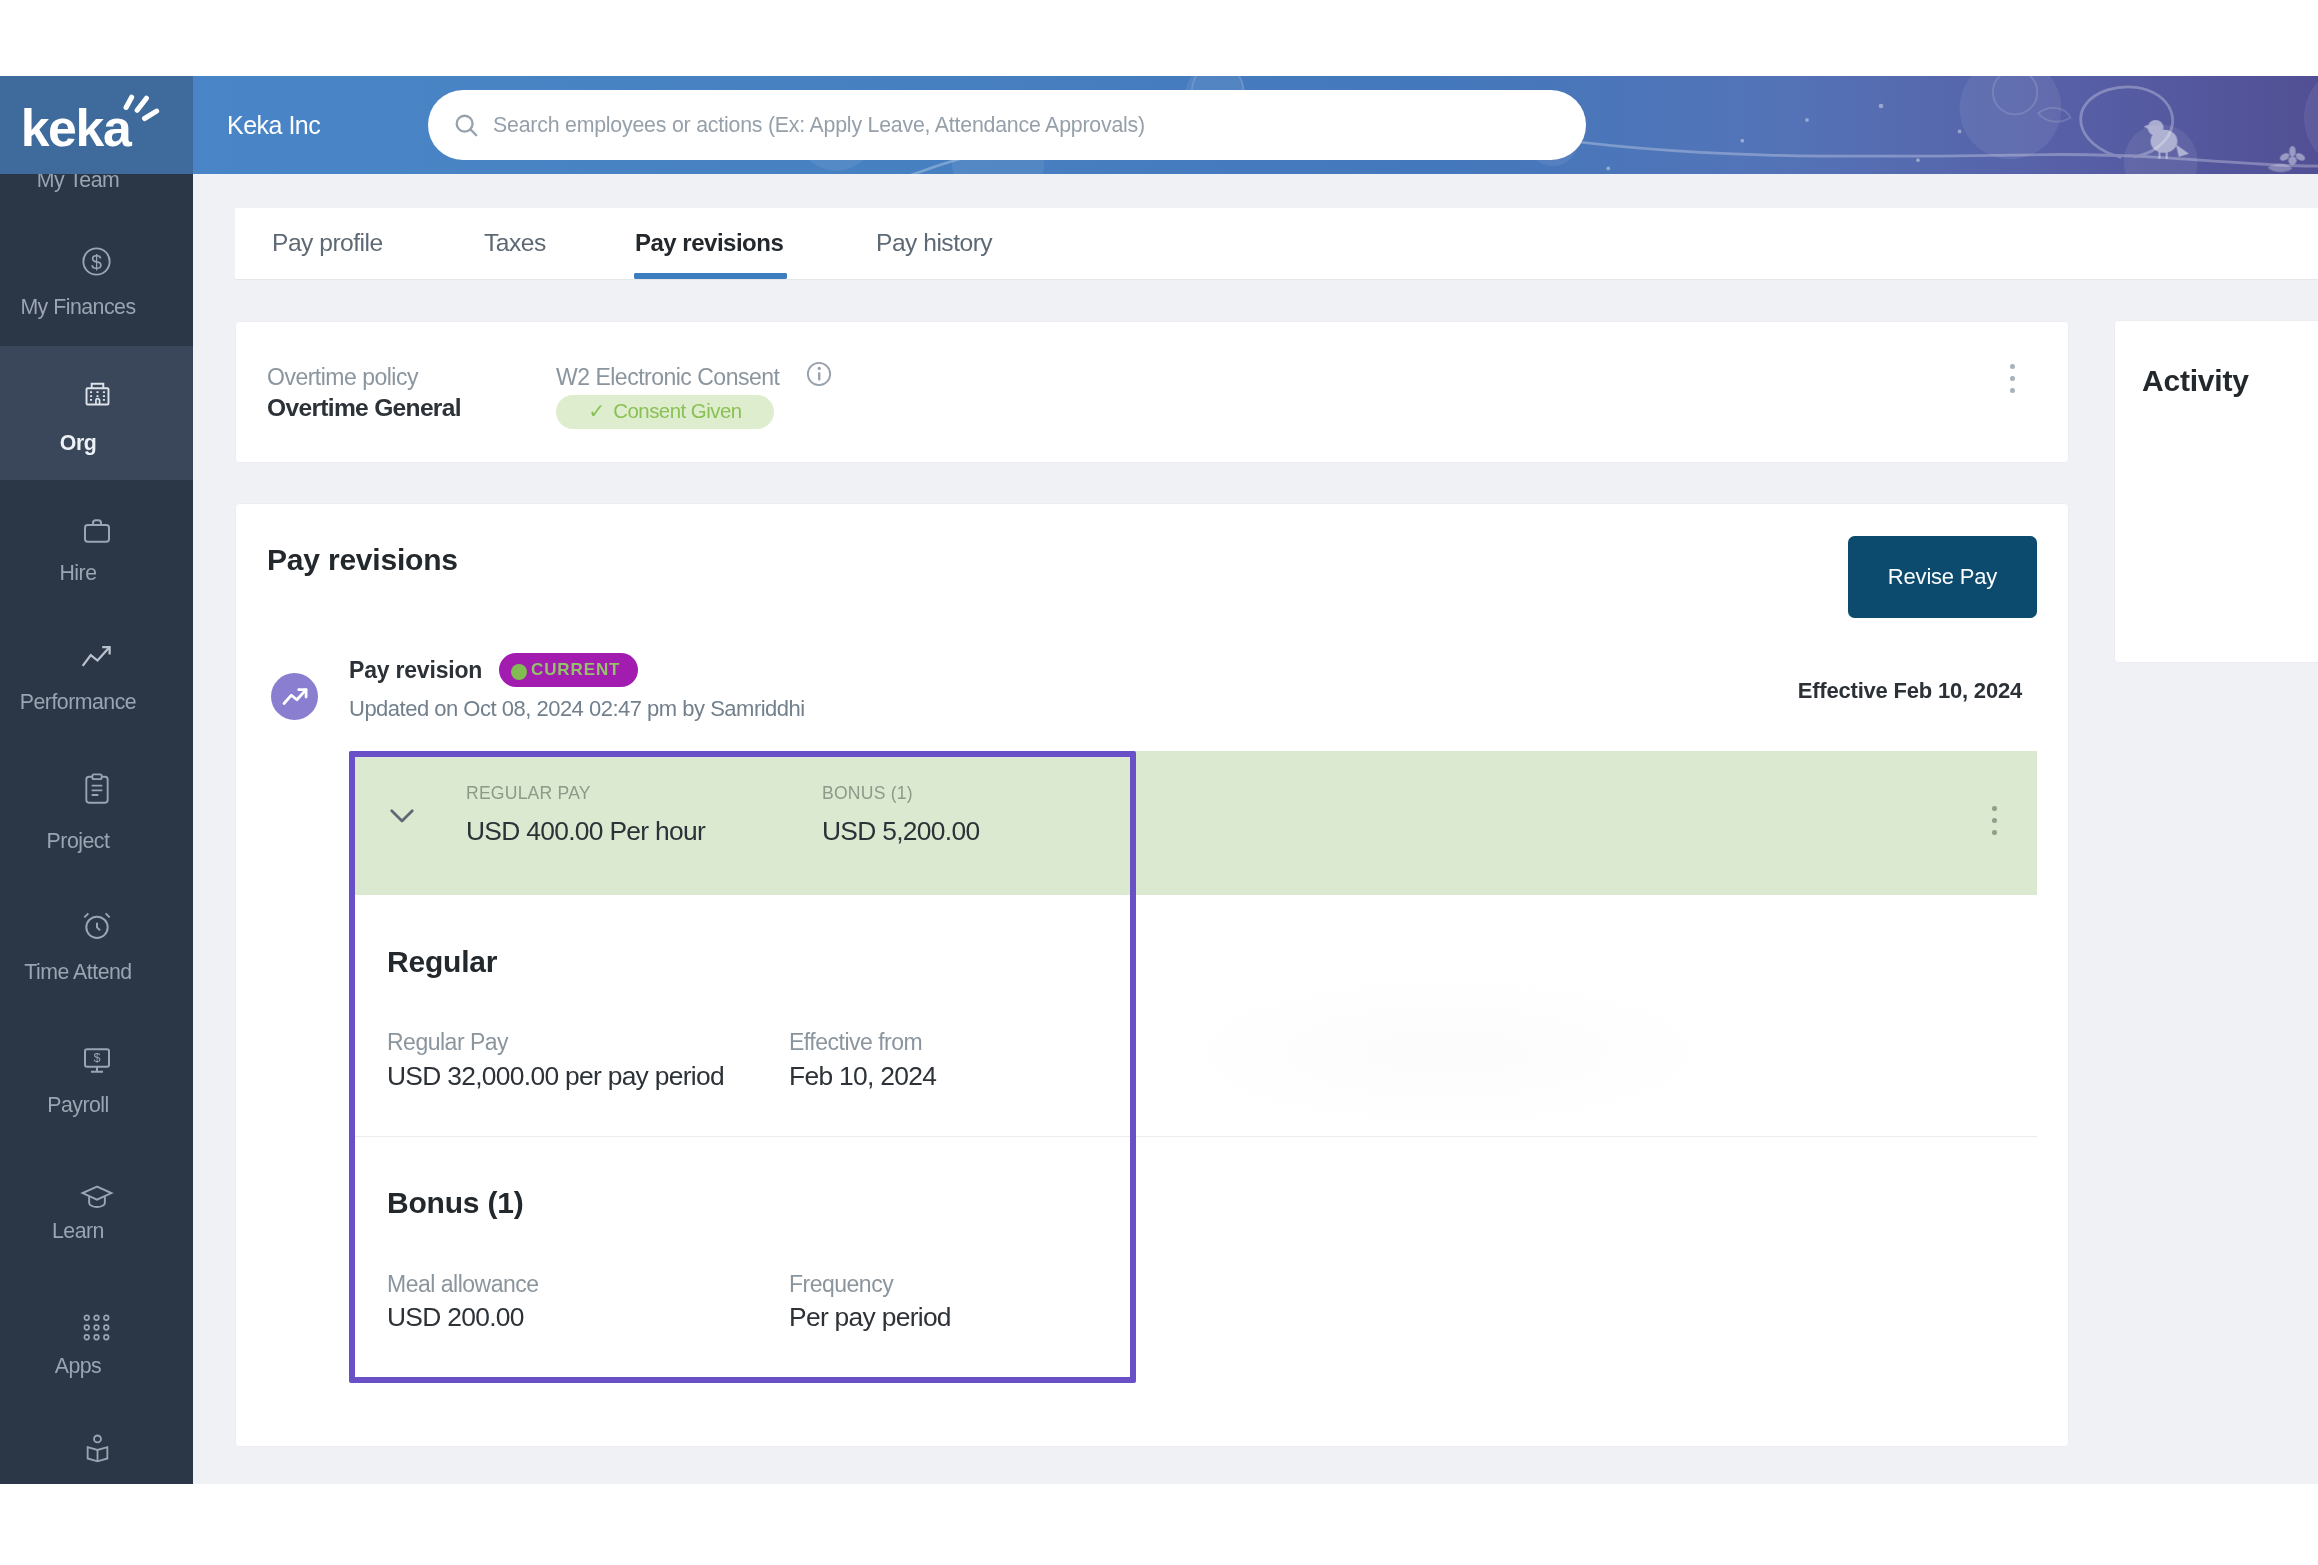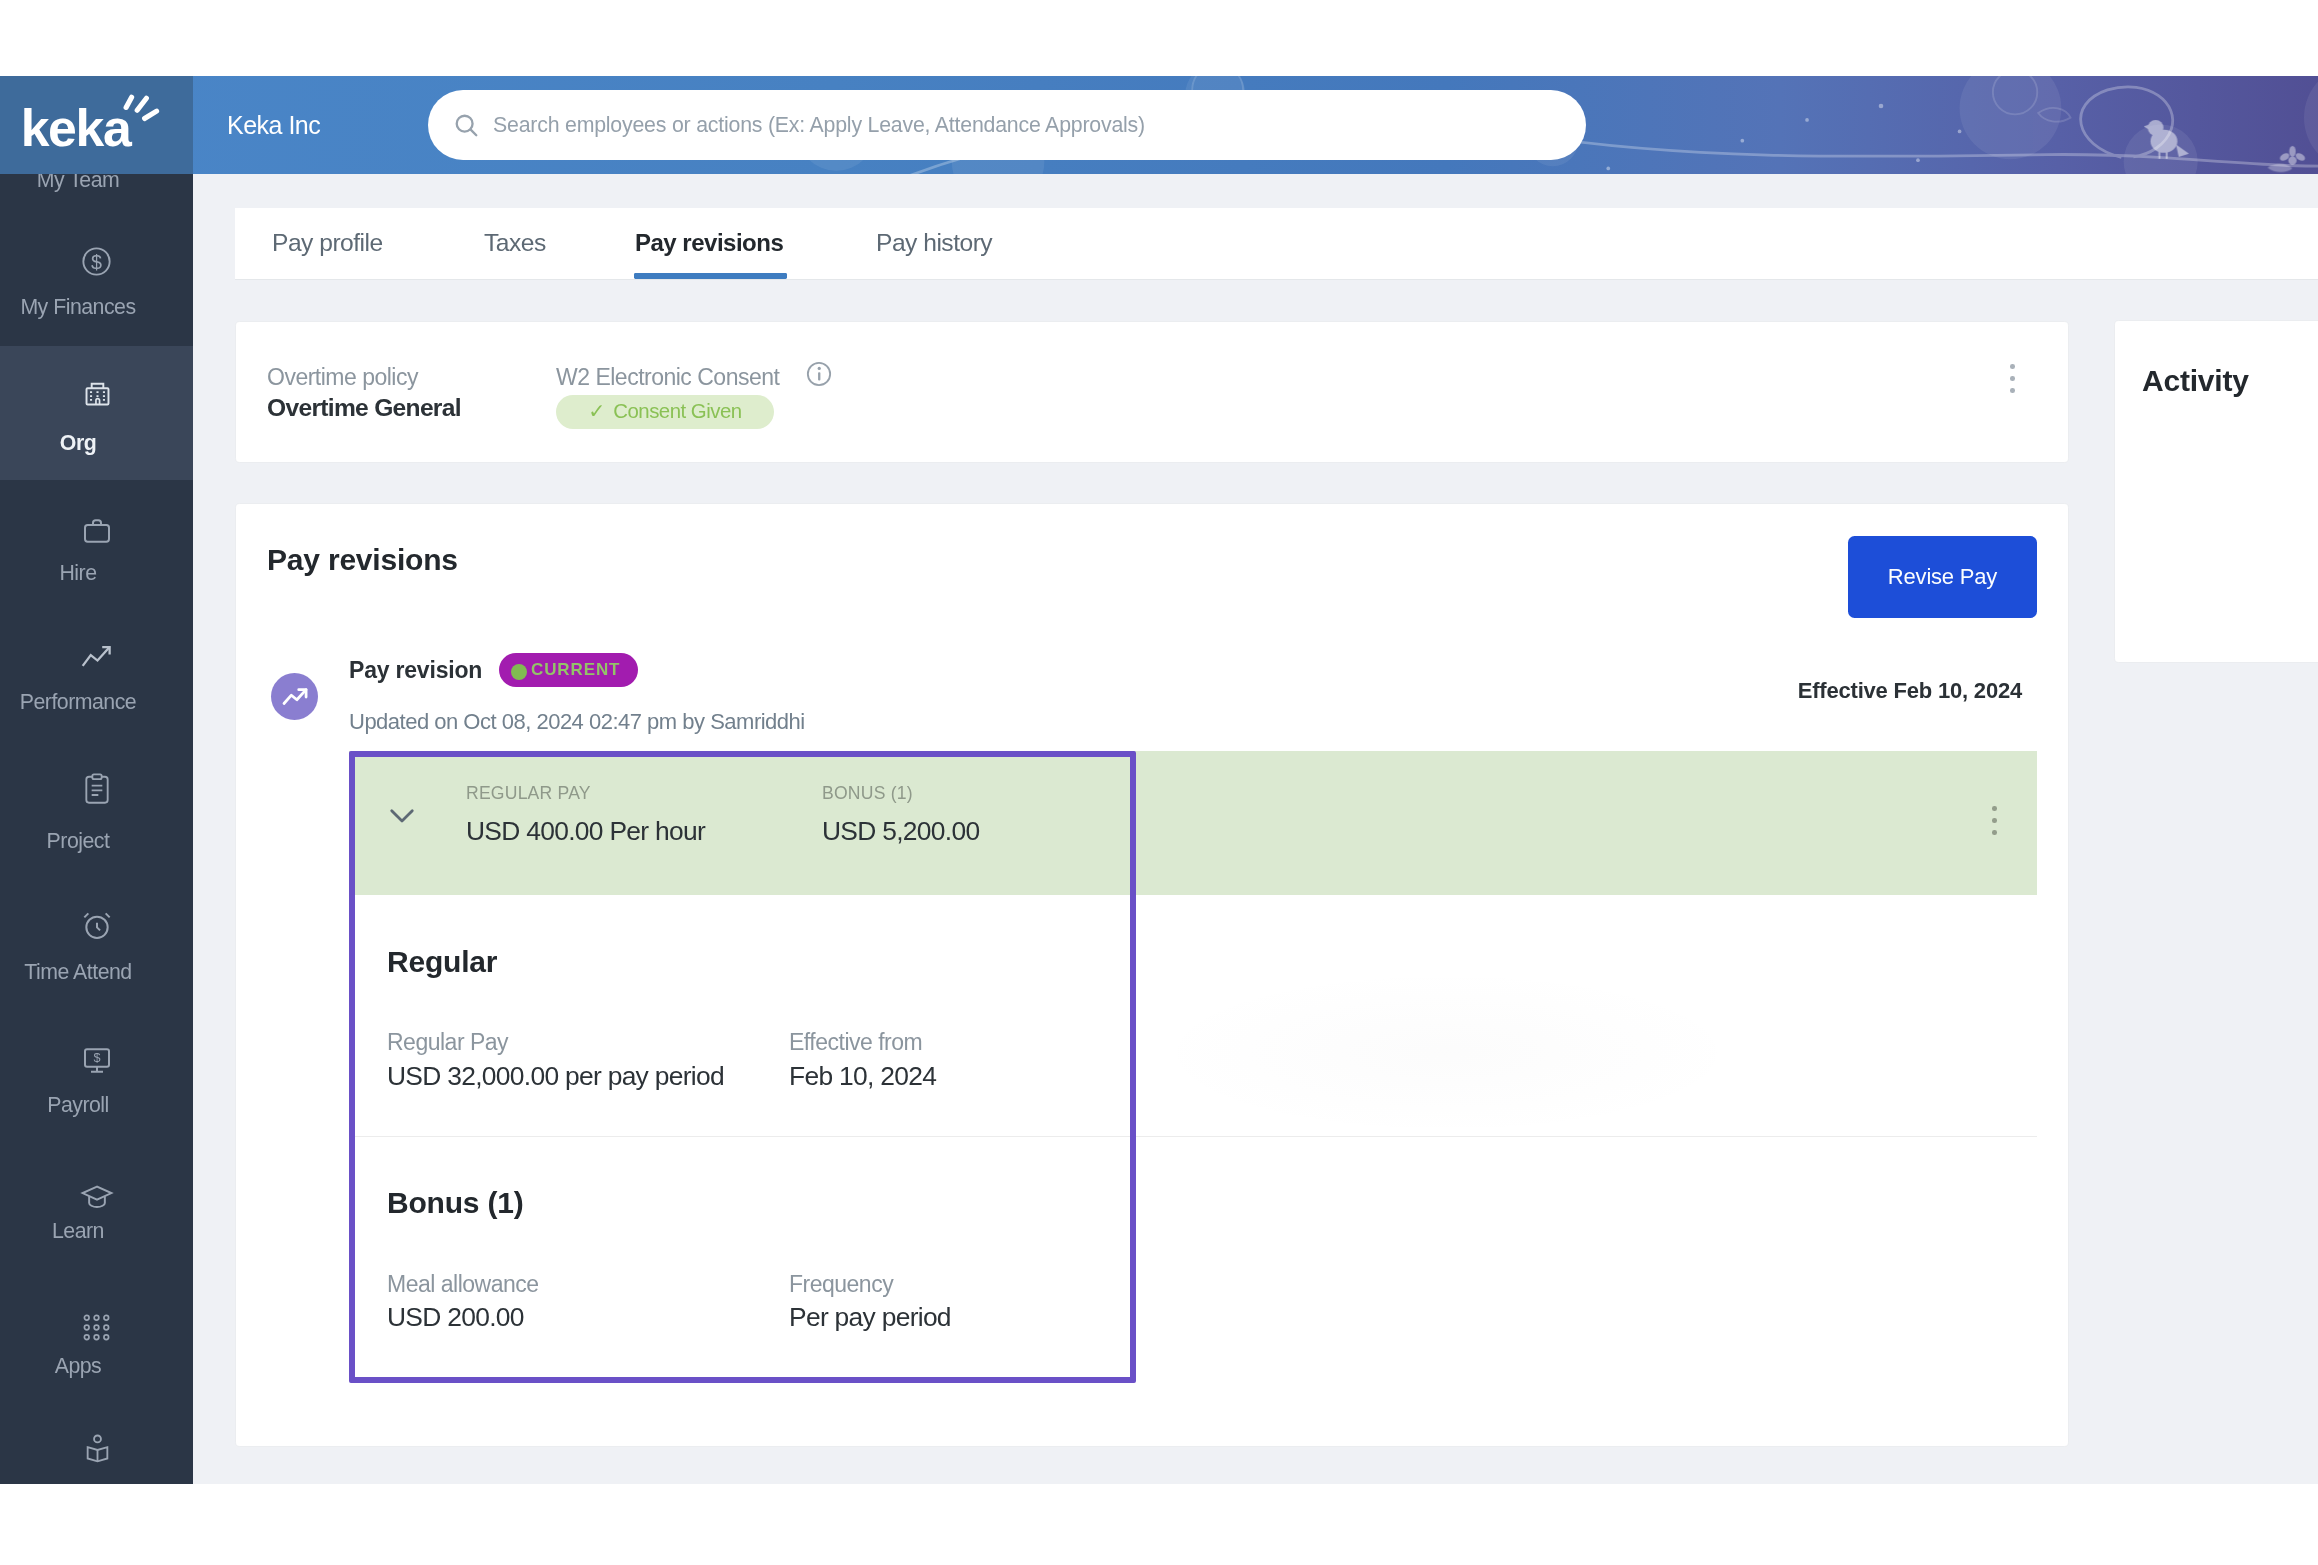--- a/index.html
+++ b/index.html
@@ -38,26 +38,26 @@
 #otp-l { left:267px; top:364px; }
 #otp-v { left:267px; top:394px; font-size:24.6px; font-weight:700; }
 #w2-l { left:556px; top:364px; }
 #consentpill { left:556px; top:395px; width:218px; height:34px; background:#deedcd; border-radius:17px; color:#8ac155; font-size:20.4px; line-height:33px; text-align:center; letter-spacing:-0.5px;}
 #info-i { left:806px; top:361px; }
 .dots3 { position:absolute; width:4.6px; }
 .dots3 span { display:block; width:4.6px; height:4.6px; border-radius:50%; background:#a9b1b9; margin:0 auto 7.4px; }
 
 
 #pr-h { left:267px; top:543px; font-size:30px; font-weight:700; color:#23282d; letter-spacing:-0.2px;}
-#revisebtn { left:1848px; top:536px; width:189px; height:82px; background:#1d4ed8; border-radius:6.5px; color:#fbfdfe; font-size:22px; text-align:center; line-height:82px; letter-spacing:-0.2px;}
+#revisebtn { left:1848px; top:536px; width:189px; height:82px; background:#0c4a6e; border-radius:6.5px; color:#fbfdfe; font-size:22px; text-align:center; line-height:82px; letter-spacing:-0.2px;}
 #pravatar { left:271px; top:673px; width:47px; height:47px; border-radius:50%; background:#8a7ed0; }
 #prname { left:349px; top:657px; font-size:23px; font-weight:700; color:#2b3136; letter-spacing:-0.2px;}
 #currentpill { left:499px; top:653px; width:139px; height:34px; background:#a21caf; border-radius:17px; color:#93c368; font-size:17px; line-height:34px; letter-spacing:0.9px; font-weight:700; padding-left:32px; }
 #currentdot { left:511px; top:664px; width:16px; height:16px; border-radius:50%; background:#81bb52; }
-#updated { left:349px; top:696px; font-size:22px; color:#72808d; letter-spacing:-0.5px;margin-top:13px;}
+#updated { left:349px; top:696px; font-size:22px; color:#72808d; letter-spacing:-0.5px;}
 #effdate { left:1530px; top:678px; width:492px; text-align:right; font-size:22px; font-weight:700; color:#2b3136; letter-spacing:-0.2px;}
 
 #greenband { left:349px; top:751px; width:1688px; height:144px; background:#dbe9d1; }
 #chev { left:388px; top:806px; }
 #rp-l { left:466px; top:783px; font-size:17.6px; color:#8f998a; letter-spacing:0.2px;}
 #rp-v { left:466px; top:816px; }
 #bn-l { left:822px; top:783px; font-size:17.6px; color:#8f998a; letter-spacing:0.2px;}
 #bn-v { left:822px; top:816px; }
 
 #purplebox { left:349px; top:751px; width:787px; height:632px; border:6px solid #6a50c7; border-radius:1.9px; z-index:3; }

